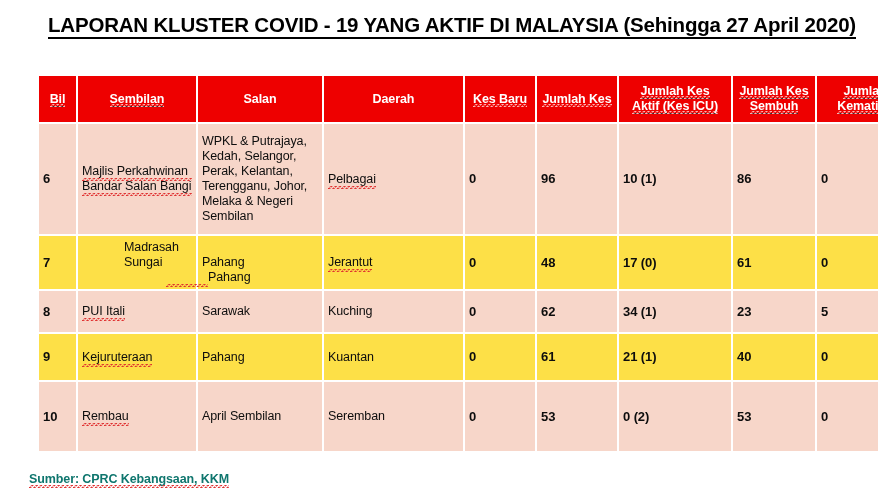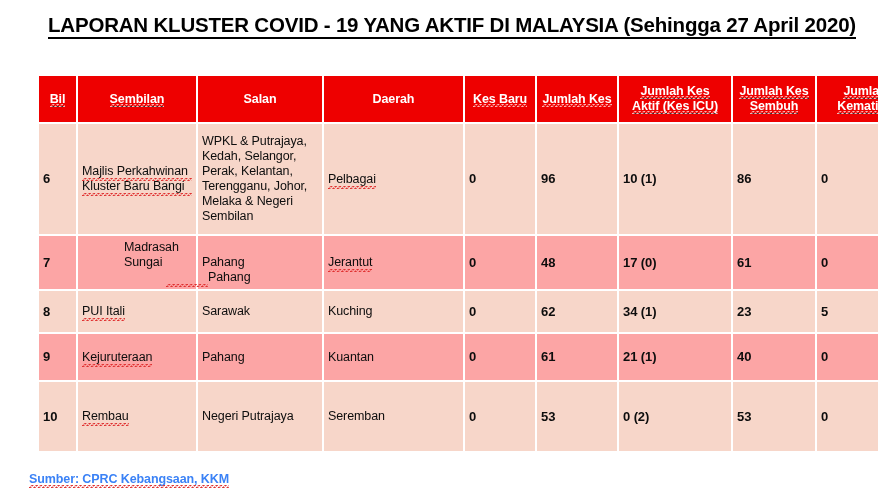--- a/index.html
+++ b/index.html
@@ -39,21 +39,21 @@
     line-height:1.12;
     letter-spacing:-0.1px;
   }
   tbody td{
     text-align:left;vertical-align:middle;
     font-size:12.5px;color:#0d0d0d;
     padding:4px 4px;line-height:1.2;
     letter-spacing:-0.1px;
   }
   tbody tr.shade-a td{background:#f7d6c9;}
-  tbody tr.shade-b td{background:#fca5a5;}
+  tbody tr.shade-b td{background:#fde047;}
 
   td.num{font-weight:bold;font-size:13px;}
   td.txt{font-weight:normal;}
   .c-bil{width:37px;}
   .c-kluster{width:118px;}
   .c-negeri{width:124px;}
   .c-daerah{width:139px;}
   .c-baru{width:70px;}
   .c-jumlah{width:80px;}
   .c-aktif{width:112px;}
@@ -83,21 +83,21 @@
   .uline{border-bottom:1px solid #333;}
 
   
   .lines{display:block;}
   .lines span{display:block;}
   .r7 span:last-child{padding-left:42px;}
 
   
   .footer{
     position:absolute;left:16px;top:472px;
-    font-size:12.5px;font-weight:bold;color:#3b82f6;
+    font-size:12.5px;font-weight:bold;color:#0f766e;
     letter-spacing:-0.1px;
   }
 </style>
 </head>
 <body>
 
 <div class="page">
 
   <div class="title">
     <span class="ul">LAPORAN KLUSTER COVID - 19 YANG AKTIF DI MALAYSIA (Sehingga 27 April 2020)</span>
@@ -141,21 +141,21 @@
       <tbody>
 
         <tr class="shade-a" style="height:110px">
           <td class="num">6</td>
           <td class="txt">
             <span class="lines">
               <span>
                   <span class="sq">Majlis Perkahwinan</span>
                 </span>
               <span>
-                  <span class="sq">Kluster Baru Bangi</span>
+                  <span class="sq">Bandar Salan Bangi</span>
                 </span>
             </span>
           </td>
           <td class="txt">
             <span class="lines">
               <span>WPKL &amp; Putrajaya,</span>
               <span>Kedah, Selangor,</span>
               <span>Perak, Kelantan,</span>
               <span>Terengganu, Johor,</span>
               <span>Melaka &amp; Negeri</span>
@@ -209,21 +209,21 @@
           <td class="num">0</td>
           <td class="num">61</td>
           <td class="num">21 (1)</td>
           <td class="num">40</td>
           <td class="num">0</td>
         </tr>
 
         <tr class="shade-a" style="height:69px">
           <td class="num">10</td>
           <td class="txt"><span class="sq">Rembau</span></td>
-          <td class="txt">Negeri Putrajaya</td>
+          <td class="txt">April Sembilan</td>
           <td class="txt">Seremban</td>
           <td class="num">0</td>
           <td class="num">53</td>
           <td class="num">0 (2)</td>
           <td class="num">53</td>
           <td class="num">0</td>
         </tr>
 
       </tbody>
     </table>

